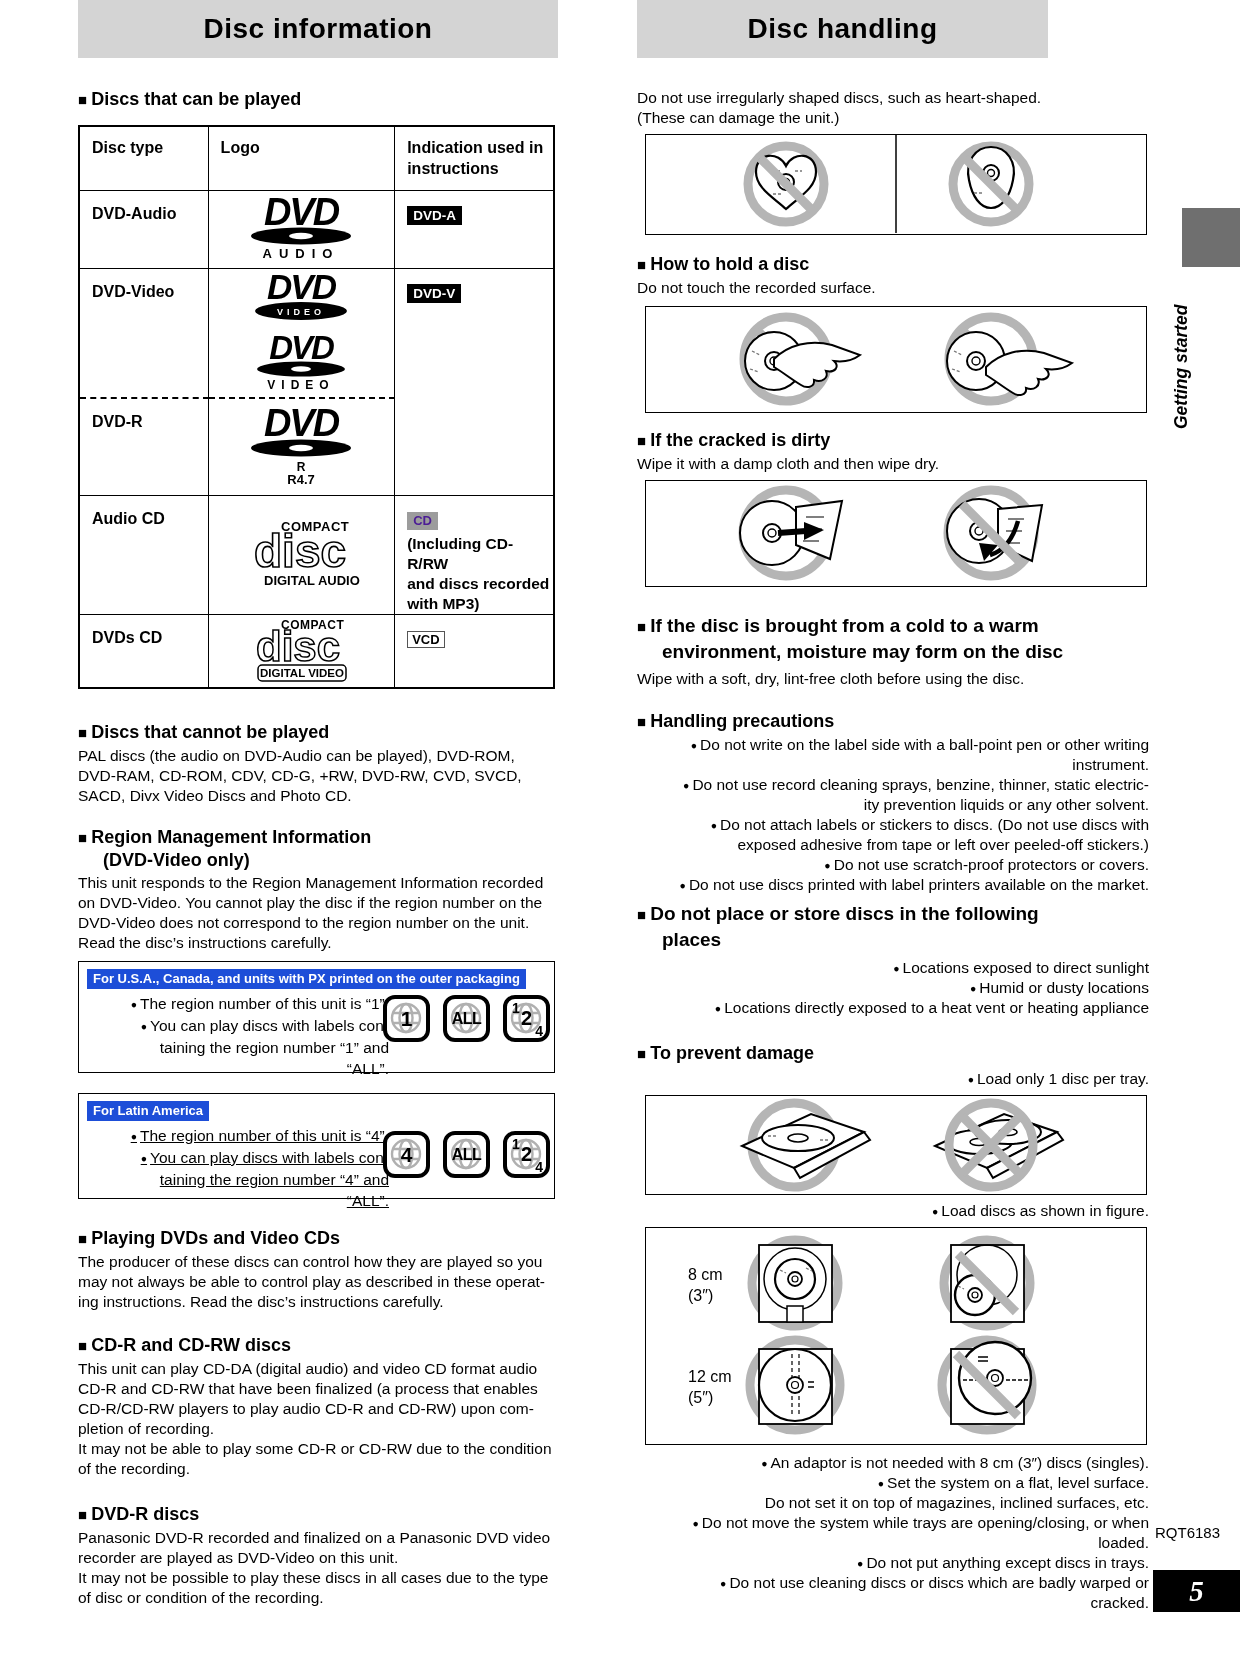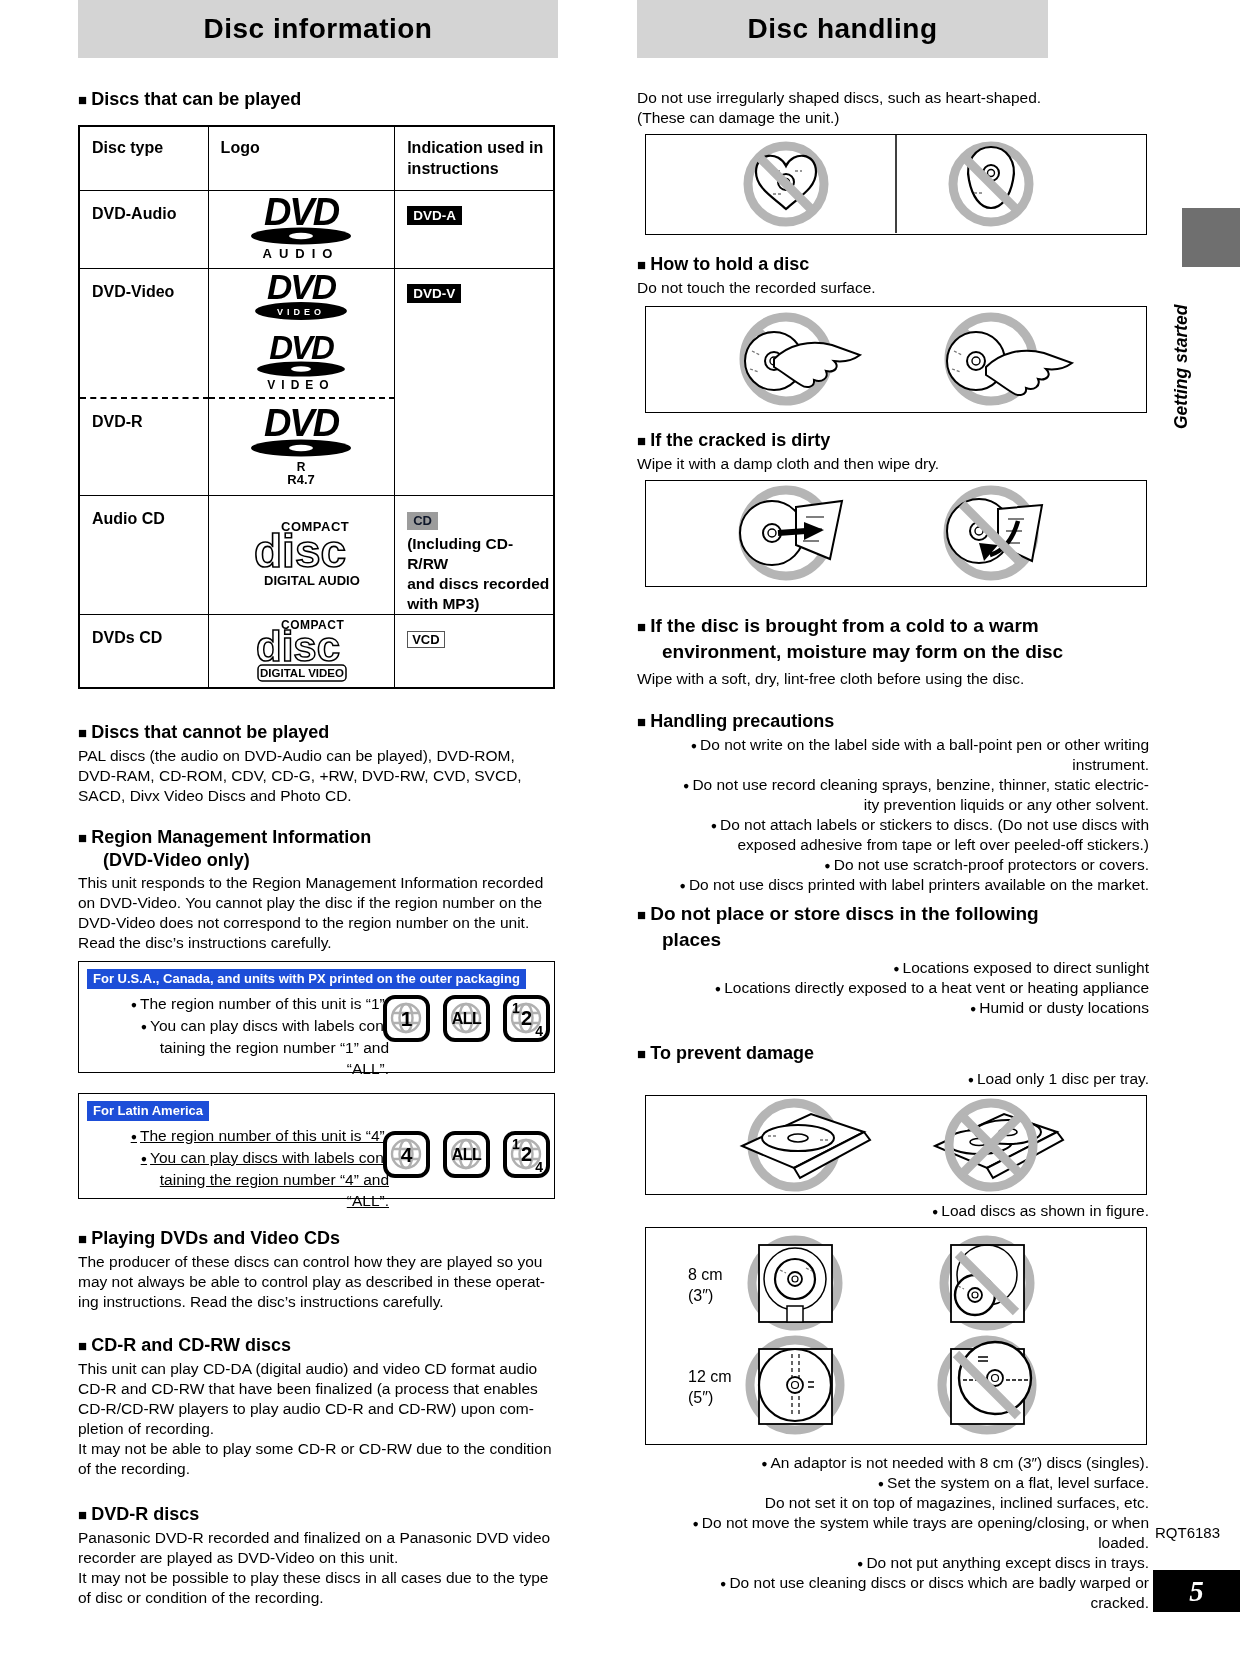--- a/index.html
+++ b/index.html
@@ -32,21 +32,21 @@
   .tname { font-weight:bold; font-size:16px; padding:14px 0 0 12px; width:130px; }
   .tlogo { text-align:center !important; vertical-align:middle !important; width:187px; }
   .tind  { padding:14px 0 0 12px; width:160px; font-size:15.5px; line-height:20px; }
   tr.r1 td { height:78px; } tr.r2 td { height:125px; } tr.r3 td { height:98px; }
   tr.r4 td { height:99px; } tr.r5 td { height:71px; }
   .dash-b { border-bottom:2px dashed #000 !important; }
   .no-t { border-top:none !important; }
 
   .tag-black { display:inline-block; background:#000; color:#fff; font-weight:bold; font-size:13.5px;
                line-height:17px; padding:1px 6px; }
-  .tag-gray  { display:inline-block; background:#9c9c9c; color:#0f172a; font-weight:bold; font-size:13px;
+  .tag-gray  { display:inline-block; background:#9c9c9c; color:#4c1d95; font-weight:bold; font-size:13px;
                line-height:16px; padding:1px 6px; }
   .tag-line  { display:inline-block; background:#fff; color:#000; border:1.5px solid #555; font-weight:bold;
                font-size:13px; line-height:15px; padding:0 4px; }
   .note { margin-top:4px; font-weight:bold; }
 
   
   .rbox { border:1.5px solid #000; position:relative; width:477px; }
   .rbox .btag { display:inline-block; background:#1d4ed8; color:#fff; font-weight:bold; font-size:13px;
                 line-height:16px; padding:2px 6px; margin:7px 0 0 8px; }
   .rbox ul.bl { margin:4px 0 10px 10px; width:300px; line-height:21px; }
@@ -392,22 +392,22 @@
       <li class="ml">Do not attach labels or stickers to discs. (Do not use discs with
 exposed adhesive from tape or left over peeled-off stickers.)</li>
       <li class="ml">Do not use scratch-proof protectors or covers.</li>
       <li class="ml">Do not use discs printed with label printers available on the market.</li>
     </ul>
 
     <div class="sec sec-lg mt14 ml">Do not place or store discs in the following
 places</div>
     <ul class="bl mt6">
       <li>Locations exposed to direct sunlight</li>
+      <li>Humid or dusty locations</li>
       <li>Locations directly exposed to a heat vent or heating appliance</li>
-      <li>Humid or dusty locations</li>
     </ul>
 
     <div class="sec mt24">To prevent damage</div>
     <ul class="bl mt4">
       <li>Load only 1 disc per tray.</li>
     </ul>
 
     <div class="figbox mt6" style="height:100px">
       <svg width="499" height="97" viewBox="0 0 499 97">
         <g>

